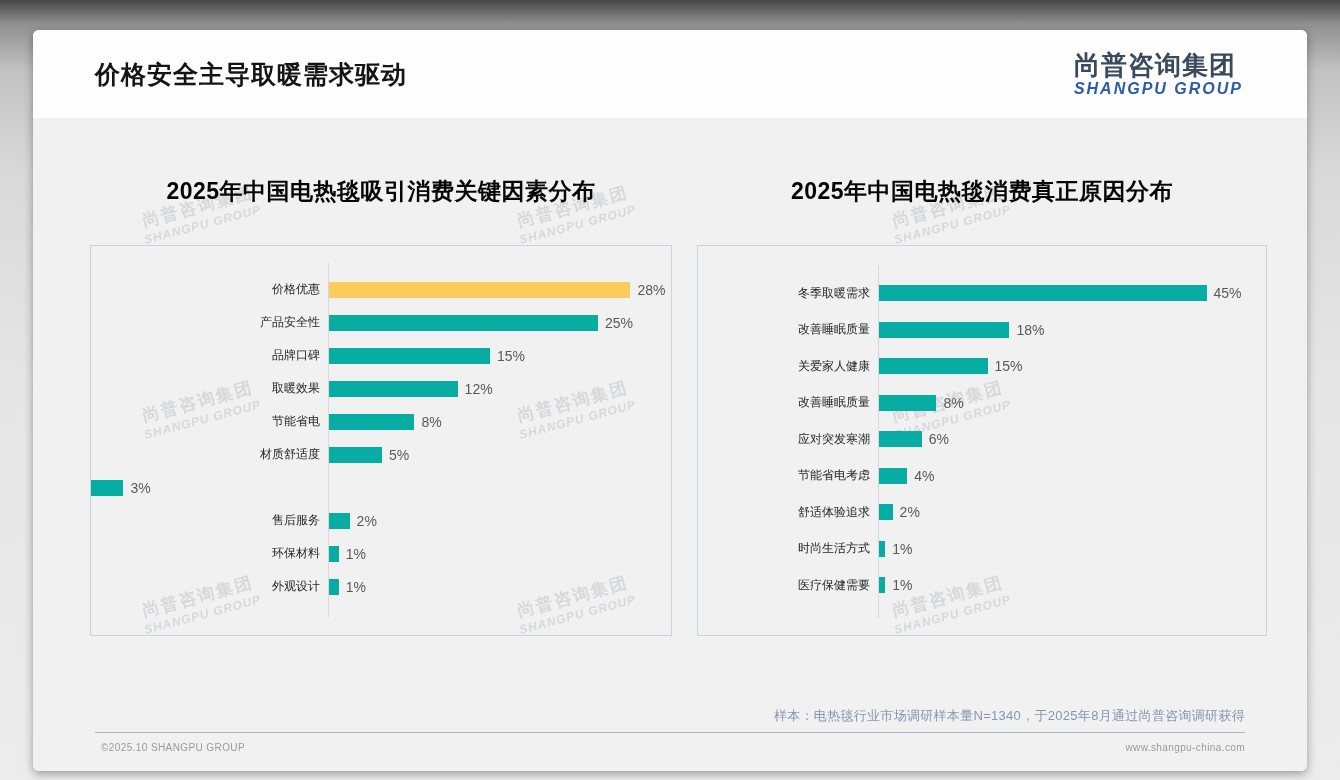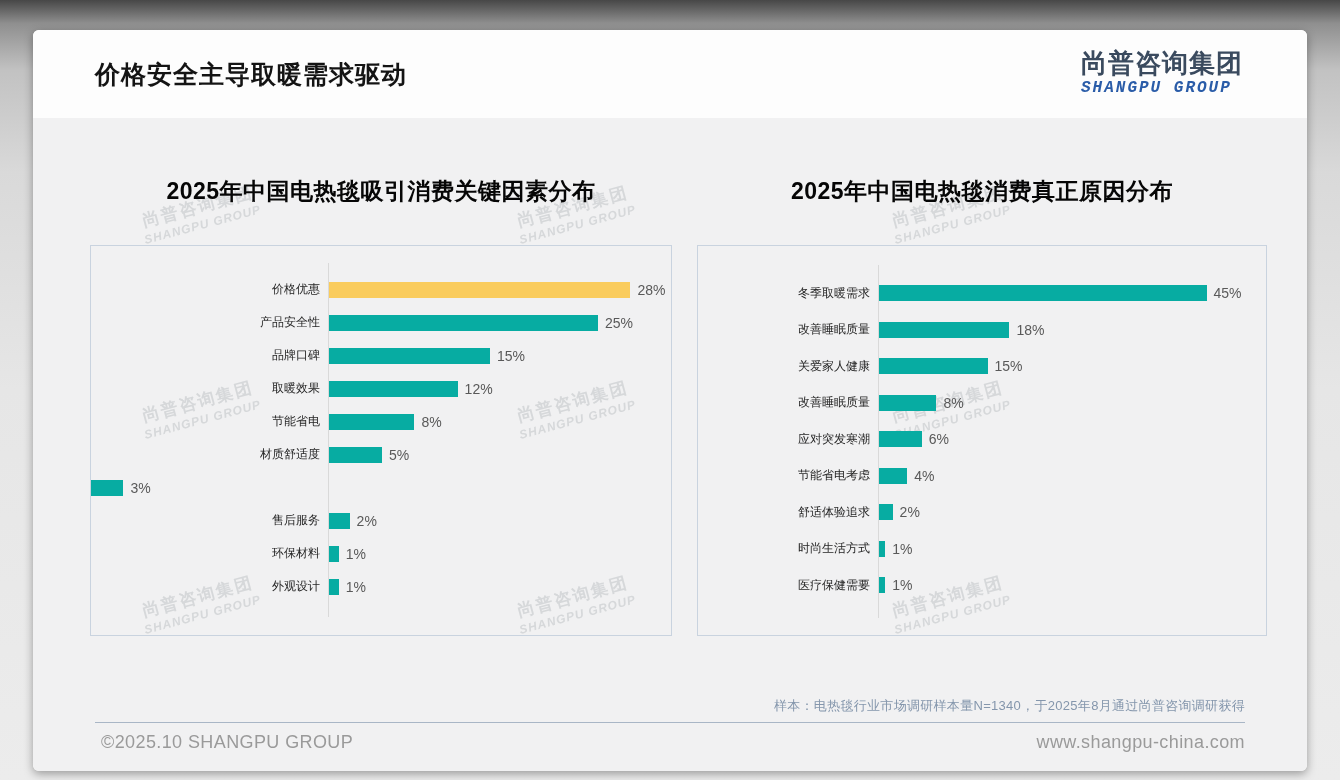--- a/index.html
+++ b/index.html
@@ -16,21 +16,21 @@
   .card {
     position:absolute; left:33px; top:30px; width:1274px; height:741px;
     background:#fdfdfd; border-radius:6px;
     box-shadow:0 3px 10px rgba(0,0,0,.35);
     overflow:hidden;
   }
   
   .header {
     height:88px; padding:0 64px 0 62px;
     display:flex; align-items:center; justify-content:space-between;
-    background:#fdfdfd; position:relative; z-index:2;font-family:Liberation Mono, monospace;
+    background:#fdfdfd; position:relative; z-index:2;
   }
   .page-title {
     font-size:25px; font-weight:700; color:#141414; letter-spacing:1px;
   }
   .logo { text-align:left; line-height:1.1; }
   .logo-cn { font-size:26px; font-weight:700; color:#3a4a5e; letter-spacing:1px; }
   .logo-en { font-size:16px; font-weight:700; font-style:italic; color:#2a5ca8; letter-spacing:2px; }
   
   .body {
     position:relative; height:653px; background:#f1f1f2;
@@ -83,21 +83,21 @@
   .c1 .clabel { width:180px; }
   .cbars { display:flex; align-items:flex-end; flex:1; min-width:0; }
   .bar { height:16px; flex:none; }
   .val { font-size:14px; color:#595959; margin-left:7px; white-space:nowrap; }
   
   .footer { position:absolute; left:62px; right:62px; bottom:18px; z-index:1; }
   .sample { font-size:13px; color:#8496ac; padding-left:20px; margin-bottom:7px; letter-spacing:0.3px;text-align:right; }
   .divider { border-top:1px solid #a9b6c6; height:0; }
   .foot-row {
     display:flex; justify-content:space-between; align-items:center;
-    padding-top:9px; font-size:18px; color:#9a9a9a; letter-spacing:0.4px;
+    padding-top:9px; font-size:10px; color:#9a9a9a; letter-spacing:0.4px;
   }
   .foot-row .copyright { padding-left:6px; }
 </style>
 </head>
 <body>
 
 <div class="stage">
   <div class="card">
 
     <div class="header">

